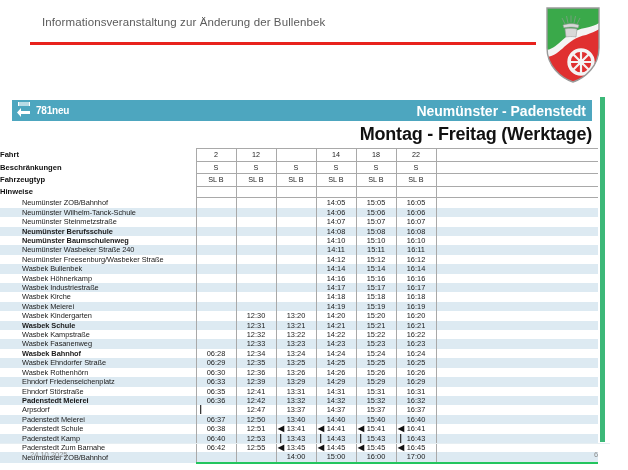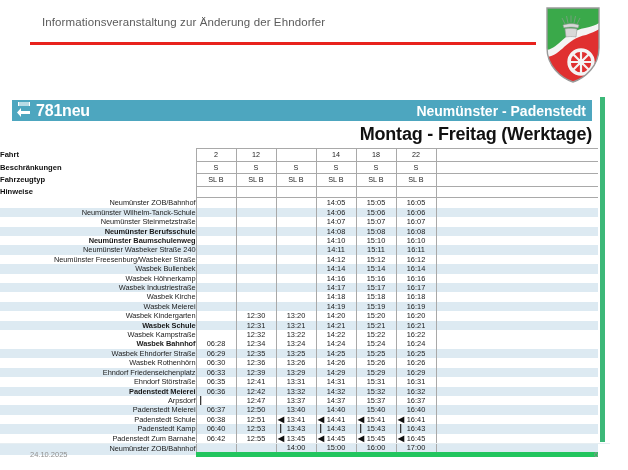--- a/index.html
+++ b/index.html
@@ -55,21 +55,21 @@
     width: 580px; height: 21px;
     background: #4da6bf;
   }
   .route-head .bus-icon {
     position: absolute; left: 4px; top: 1px;
     width: 17px; height: 18px;
   }
   .route-num {
     position: absolute; left: 24px; top: 2px;
     color: #ffffff;
-    font-size: 16px;
+    font-size: 10px;
     font-weight: bold;
     line-height: 17px;
     letter-spacing: -.2px;
   }
   .route-dir {
     position: absolute; right: 6px; top: 3px;
     color: #ffffff;
     font-size: 14px;
     font-weight: bold;
     line-height: 16px;
@@ -137,33 +137,33 @@
     border-left: 1px solid #a9a9a9;
   }
   tr.hdr.first td.cell,
   tr.hdr.first td.tail { border-top: 1px solid #a9a9a9; }
 
   
   tr.dr td { background: #ffffff; }
   tr.dr.alt td { background: #ddeaf2; }
   tr.dr td.stop {
     padding-left: 22px;
-    text-align: right;
+    text-align: left;
     font-size: 7.4px;
     letter-spacing: -.05px;
   }
   tr.dr td.stop.bold { font-weight: bold; }
   tr.dr td.cell {
     text-align: center;
     border-left: 1px solid #a9a9a9;
     font-size: 7.4px;
     position: relative;
   }
   tr.dr td.tail { border-left: 1px solid #a9a9a9; }
-  tr.dr.last td.cell, tr.dr.last td.tail { border-bottom: 5px solid #22c55e; }
+  tr.dr.last td.cell, tr.dr.last td.tail { border-bottom: 2px solid #22c55e; }
 
   .mk {
     position: absolute;
     left: 1.5px; top: 0;
     font-size: 8px;
     line-height: 9.4px;
     font-weight: bold;
     color: #111;
   }
   .mk.bar { left: 3px; font-size: 8.5px; }
@@ -186,21 +186,21 @@
     left: 594px; top: 450px;
     font-size: 7.5px;
     color: #8f8f8f;
   }
 </style>
 </head>
 <body>
 
 <div id="slide">
 
-  <div class="banner-title">Informationsveranstaltung zur Änderung der  Ehndorfer</div>
+  <div class="banner-title">Informationsveranstaltung zur Änderung der  Bullenbek</div>
   <div class="banner-rule"></div>
 
   <div class="crest">
     <svg viewBox="0 0 56 78" xmlns="http://www.w3.org/2000/svg">
       <defs>
         <clipPath id="shieldClip">
           <path d="M2,2 L54,2 L54,42 C54,60 40,72 28,76 C16,72 2,60 2,42 Z"></path>
         </clipPath>
       </defs>
       <g clip-path="url(#shieldClip)">
@@ -447,20 +447,30 @@
           <tr class="dr">
             <td class="stop">Wasbek Kampstraße</td>
             <td class="cell"><span></span></td>
             <td class="cell"><span>12:32</span></td>
             <td class="cell"><span>13:22</span></td>
             <td class="cell"><span>14:22</span></td>
             <td class="cell"><span>15:22</span></td>
             <td class="cell"><span>16:22</span></td>
             <td class="tail"></td>
           </tr>
+          <tr class="dr alt">
+            <td class="stop">Wasbek Fasanenweg</td>
+            <td class="cell"><span></span></td>
+            <td class="cell"><span>12:33</span></td>
+            <td class="cell"><span>13:23</span></td>
+            <td class="cell"><span>14:23</span></td>
+            <td class="cell"><span>15:23</span></td>
+            <td class="cell"><span>16:23</span></td>
+            <td class="tail"></td>
+          </tr>
           <tr class="dr">
             <td class="stop bold">Wasbek Bahnhof</td>
             <td class="cell"><span>06:28</span></td>
             <td class="cell"><span>12:34</span></td>
             <td class="cell"><span>13:24</span></td>
             <td class="cell"><span>14:24</span></td>
             <td class="cell"><span>15:24</span></td>
             <td class="cell"><span>16:24</span></td>
             <td class="tail"></td>
           </tr>

